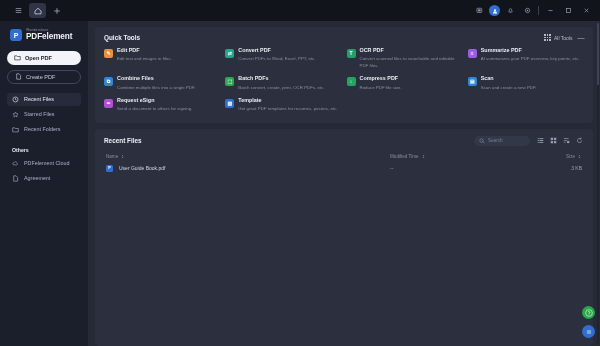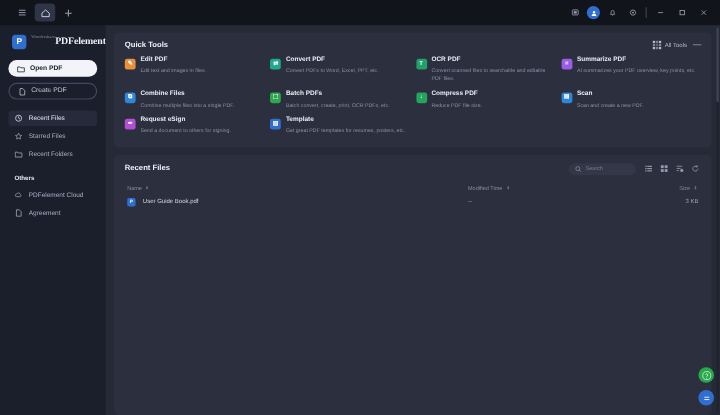--- a/index.html
+++ b/index.html
@@ -57,21 +57,21 @@
     display: flex; flex-direction: column;
   }
   .brand { display: flex; align-items: center; gap: 4px; padding: 1px 2px 9px 3px; }
   .brand-mark {
     width: 12px; height: 12px; border-radius: 3px;
     background: #2f6fd0;
     display: flex; align-items: center; justify-content: center;
     flex: 0 0 12px;
   }
   .brand-mark span { color: #fff; font-size: 7px; font-weight: bold; line-height: 1; }
-  .brand-txt { display: flex; flex-direction: row; line-height: 1; font-family: Liberation Serif, serif; }
+  .brand-txt { display: flex; flex-direction: column; line-height: 1; }
   .brand-sup { font-size: 3.4px; color: #8e95ab; letter-spacing: .2px; }
   .brand-name { font-size: 8.2px; color: #eef1f8; font-weight: bold; letter-spacing: -.1px; margin-top: 1px; }
 
   .pill {
     height: 14px; border-radius: 7px;
     display: flex; align-items: center; gap: 4px;
     padding: 0 7px; margin-bottom: 5px;
     font-size: 5.6px;
   }
   .pill.primary { background: #f2f4f9; color: #1b1e2b; font-weight: bold; }

